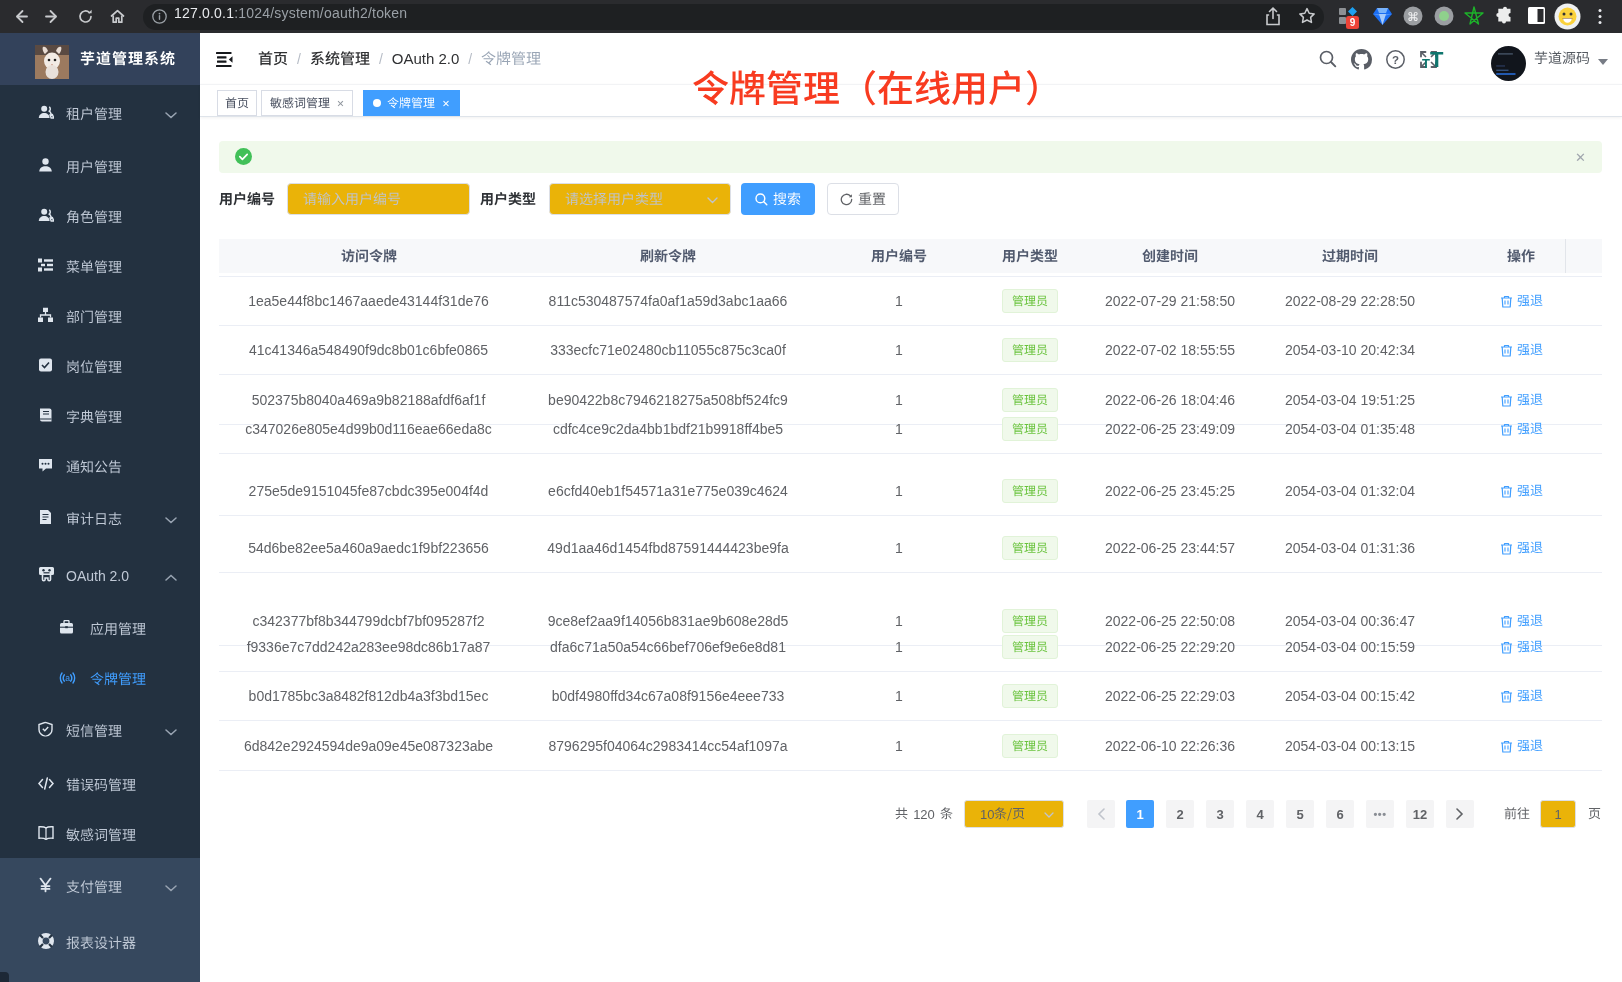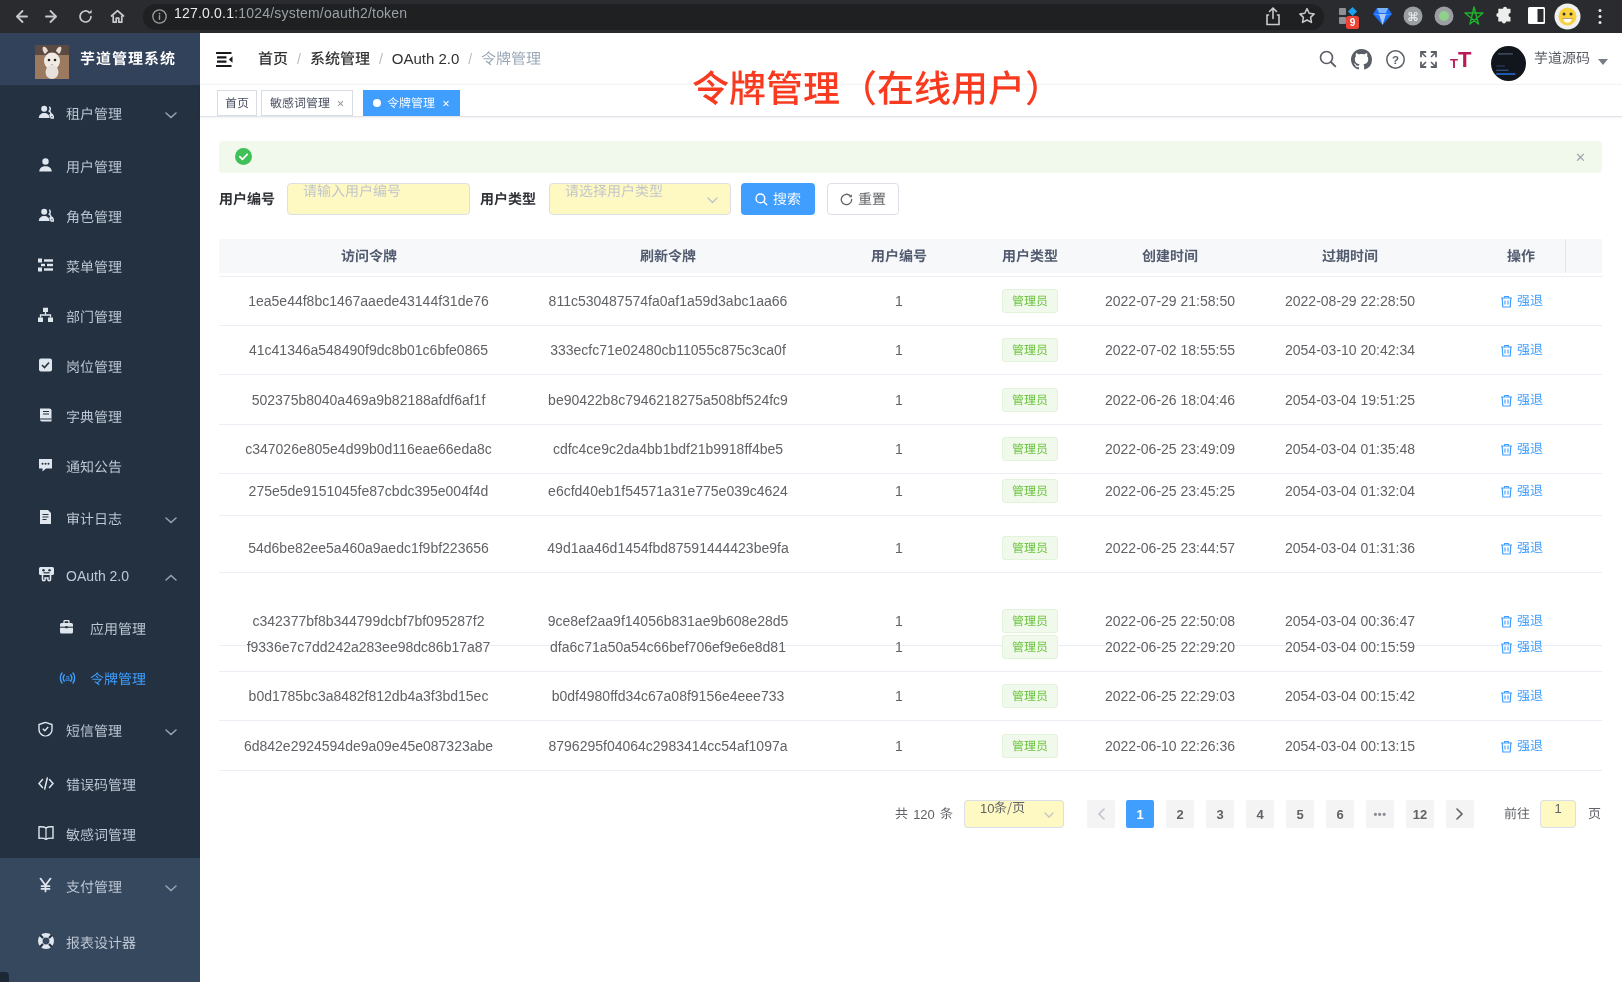--- a/index.html
+++ b/index.html
@@ -28,21 +28,21 @@
 .bc .lat{font-size:15px;color:#303133;font-weight:bold}
 .tagsbar{position:absolute;left:0;top:51px;width:1422px;height:33px;background:#fff;border-top:1px solid #f2f3f5;border-bottom:1px solid #dfe4ea;box-shadow:0 1px 3px 0 rgba(0,0,0,.06)}
 .tag{position:absolute;top:57px;height:26px;border:1px solid #d8dce5;background:#fff;display:flex;align-items:center;justify-content:center;font-size:12px;color:#495060}
 .tag.act{background:#409eff;border-color:#409eff;color:#fff}
 .dot{width:8px;height:8px;border-radius:50%;background:#fff;margin-right:6px}
 .tclose{font-size:9.5px;margin-left:7px;color:#90969e}
 .tag.act .tclose{color:#fff}
 
 .alert{position:absolute;left:19px;top:108px;width:1383px;height:32px;background:#f0f9eb;border-radius:4px}
 
-.inp{position:absolute;height:32px;border:1px solid #dcdfe6;border-radius:4px;background:#fef9c3;display:flex;align-items:flex-start}
+.inp{position:absolute;height:32px;border:1px solid #dcdfe6;border-radius:4px;background:#eab308;display:flex;align-items:center}
 .btn{position:absolute;height:32px;border-radius:4px;display:flex;align-items:center;justify-content:center;gap:5px}
 .btn.primary{background:#409eff;color:#fff}
 .btn.plain{background:#fff;border:1px solid #dcdfe6;color:#606266}
 
 .thead{position:absolute;left:19px;top:206px;width:1383px;height:34px;background:#f7f8fa;display:flex;align-items:center}
 .thead .hc{font-size:14px;font-weight:bold;color:#515a6e;text-align:center}
 .trow{position:absolute;left:19px;width:1383px;height:50px;display:flex;align-items:center;border-bottom:1px solid #ebeef5;font-size:14px;color:#606266}
 .tc{text-align:center;display:flex;align-items:center;justify-content:center}
 .gtag{display:inline-flex;align-items:center;justify-content:center;height:24px;padding:0 9px;background:#f0f9eb;border:1px solid #e1f3d8;border-radius:3px}
 .klink{display:inline-flex;align-items:center;gap:4px;color:#409eff}
@@ -549,21 +549,21 @@
         <g stroke="#5a5e66" stroke-width="1.8" fill="none" stroke-linecap="round">
           <path d="M2 6.5V2h4.5M12.5 2H17v4.5M17 12.5V17h-4.5M6.5 17H2v-4.5"></path>
         </g>
         <g fill="#5a5e66">
           <path d="M2 2l4 4-1.6 1.6L.8 4zM17 2l-4 4 1.6 1.6L18.2 4zM2 17l4-4-1.6-1.6L.8 15zM17 17l-4-4 1.6-1.6 3.6 3.6z" transform="scale(0.001)"></path>
         </g>
         <g stroke="#5a5e66" stroke-width="1.6">
           <path d="M2.5 2.5 7 7M16.5 2.5 12 7M2.5 16.5 7 12M16.5 16.5 12 12"></path>
         </g>
       </svg>
-      <div class="abs" style="left:1250px;top:14px;color:#be185d;font-family:'Liberation Sans'"><span style="font-size:13px;font-weight:bold;vertical-align:-1px">T</span><span style="font-size:22px;font-weight:bold">T</span></div>
+      <div class="abs" style="left:1222px;top:14px;color:#0f766e;font-family:'Liberation Sans'"><span style="font-size:13px;font-weight:bold;vertical-align:-1px">T</span><span style="font-size:22px;font-weight:bold">T</span></div>
       <svg class="abs" style="left:1291px;top:13px" width="35" height="35" viewBox="0 0 40 40">
         <circle cx="20" cy="20" r="20" fill="#11151c"></circle>
         <rect x="8" y="8" width="17" height="2" fill="#3a4656"></rect>
         <rect x="6" y="22" width="10" height="1.6" fill="#2e3f64" opacity=".8"></rect>
         <rect x="6" y="27" width="14" height="1.6" fill="#34507a"></rect>
         <rect x="6" y="31" width="22" height="2" fill="#2563c4"></rect>
       </svg>
       <div class="abs" style="left:1334px;top:0;height:51px;display:flex;align-items:center">
         <svg class="t" width="56" height="15" viewBox="0 0 56 15" style="vertical-align:middle;" fill="#545960">
           <use href="#g52" transform="translate(0.0,12.0) scale(0.01400,-0.01400)"></use>
@@ -803,21 +803,21 @@
             <path d="M1 3h11M4.5 3V1.5h4V3M2.2 3l.6 9h7.4l.6-9" stroke="#409eff" stroke-width="1.2" fill="none" stroke-linejoin="round"></path>
             <path d="M5 5.5v4M8 5.5v4" stroke="#409eff" stroke-width="1.1"></path>
           </svg>
           <svg class="t" width="26" height="14" viewBox="0 0 26 14" style="vertical-align:middle;" fill="#409eff">
             <use href="#g108" transform="translate(0.0,11.2) scale(0.01300,-0.01300)"></use>
             <use href="#g109" transform="translate(13.0,11.2) scale(0.01300,-0.01300)"></use>
           </svg>
         </span>
       </div>
     </div>
-    <div class="trow" style="top:392px;height:49px">
+    <div class="trow" style="top:372px;height:49px">
       <div class="tc" style="width:299px">c347026e805e4d99b0d116eae66eda8c</div>
       <div class="tc" style="width:300px">cdfc4ce9c2da4bb1bdf21b9918ff4be5</div>
       <div class="tc" style="width:162px">1</div>
       <div class="tc" style="width:100px">
         <span class="gtag">
           <svg class="t" width="36" height="13" viewBox="0 0 36 13" style="vertical-align:middle;" fill="#67c23a">
             <use href="#g8" transform="translate(0.0,10.3) scale(0.01200,-0.01200)"></use>
             <use href="#g9" transform="translate(12.0,10.3) scale(0.01200,-0.01200)"></use>
             <use href="#g107" transform="translate(24.0,10.3) scale(0.01200,-0.01200)"></use>
           </svg>

